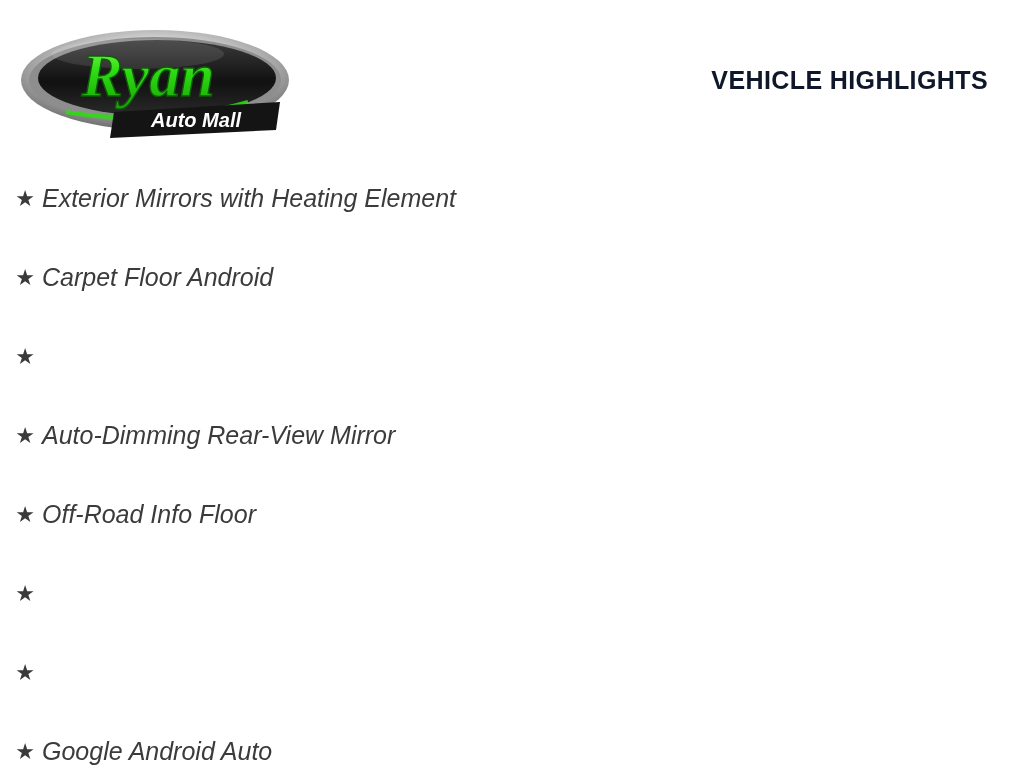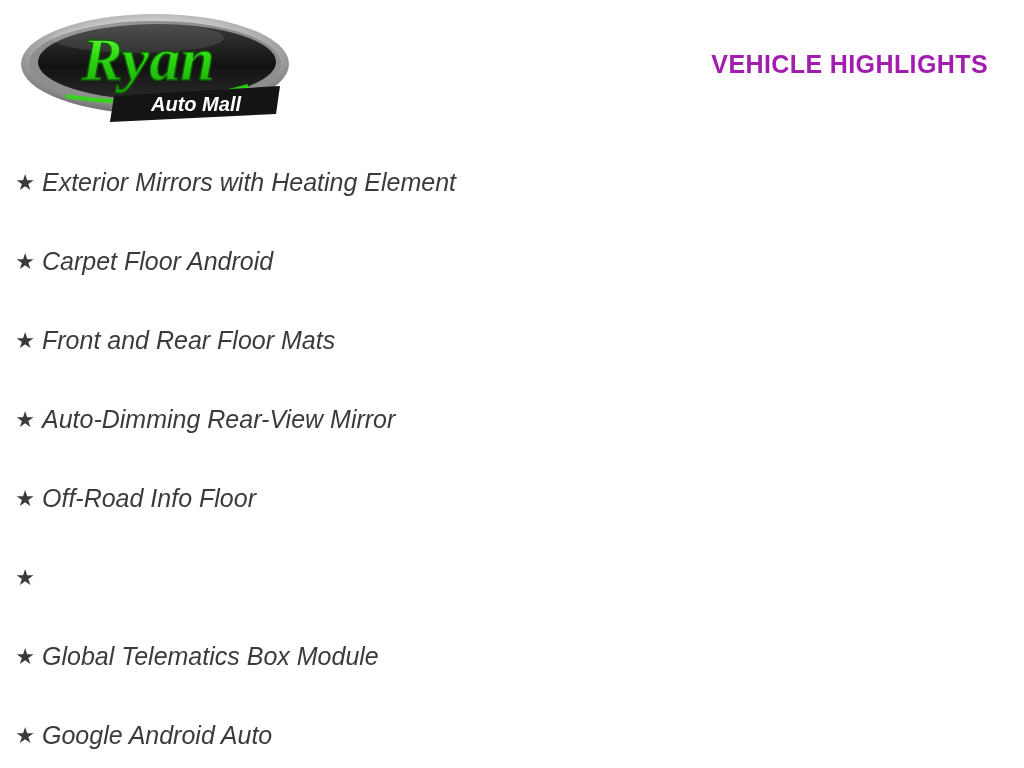--- a/index.html
+++ b/index.html
@@ -16,39 +16,40 @@
   .page {
     position: relative;
     width: 1024px;
     height: 768px;
   }
 
   
   .header {
     position: relative;
     height: 140px;
+    margin-top: 16px;
   }
   .logo {
     position: absolute;
     left: 18px;
     top: 8px;
     width: 275px;
     height: 118px;
   }
   .logo svg {
     display: block;
   }
   .page-title {
     position: absolute;
     right: 36px;
     top: 50px;
     font-size: 25px;
     font-weight: bold;
     letter-spacing: 0.4px;
-    color: #a21caf;
+    color: #0f172a;
     white-space: nowrap;
   }
 
   
   .highlights {
     position: absolute;
     left: 0;
     top: 143px;
     width: 1024px;
     list-style: none;
@@ -127,36 +128,34 @@
     <li class="highlight-item">
       <span class="star-icon">★</span>
       <span class="item-label">Exterior Mirrors with Heating Element</span>
     </li>
     <li class="highlight-item">
       <span class="star-icon">★</span>
       <span class="item-label">Carpet Floor Android</span>
     </li>
     <li class="highlight-item">
       <span class="star-icon">★</span>
-      <span class="item-label">Front and Rear Floor Mats</span>
     </li>
     <li class="highlight-item">
       <span class="star-icon">★</span>
       <span class="item-label">Auto-Dimming Rear-View Mirror</span>
     </li>
     <li class="highlight-item">
       <span class="star-icon">★</span>
       <span class="item-label">Off-Road Info Floor</span>
     </li>
     <li class="highlight-item">
       <span class="star-icon">★</span>
     </li>
     <li class="highlight-item">
       <span class="star-icon">★</span>
-      <span class="item-label">Global Telematics Box Module</span>
     </li>
     <li class="highlight-item">
       <span class="star-icon">★</span>
       <span class="item-label">Google Android Auto</span>
     </li>
   </ul>
 
 </div>
 
 </body></html>

